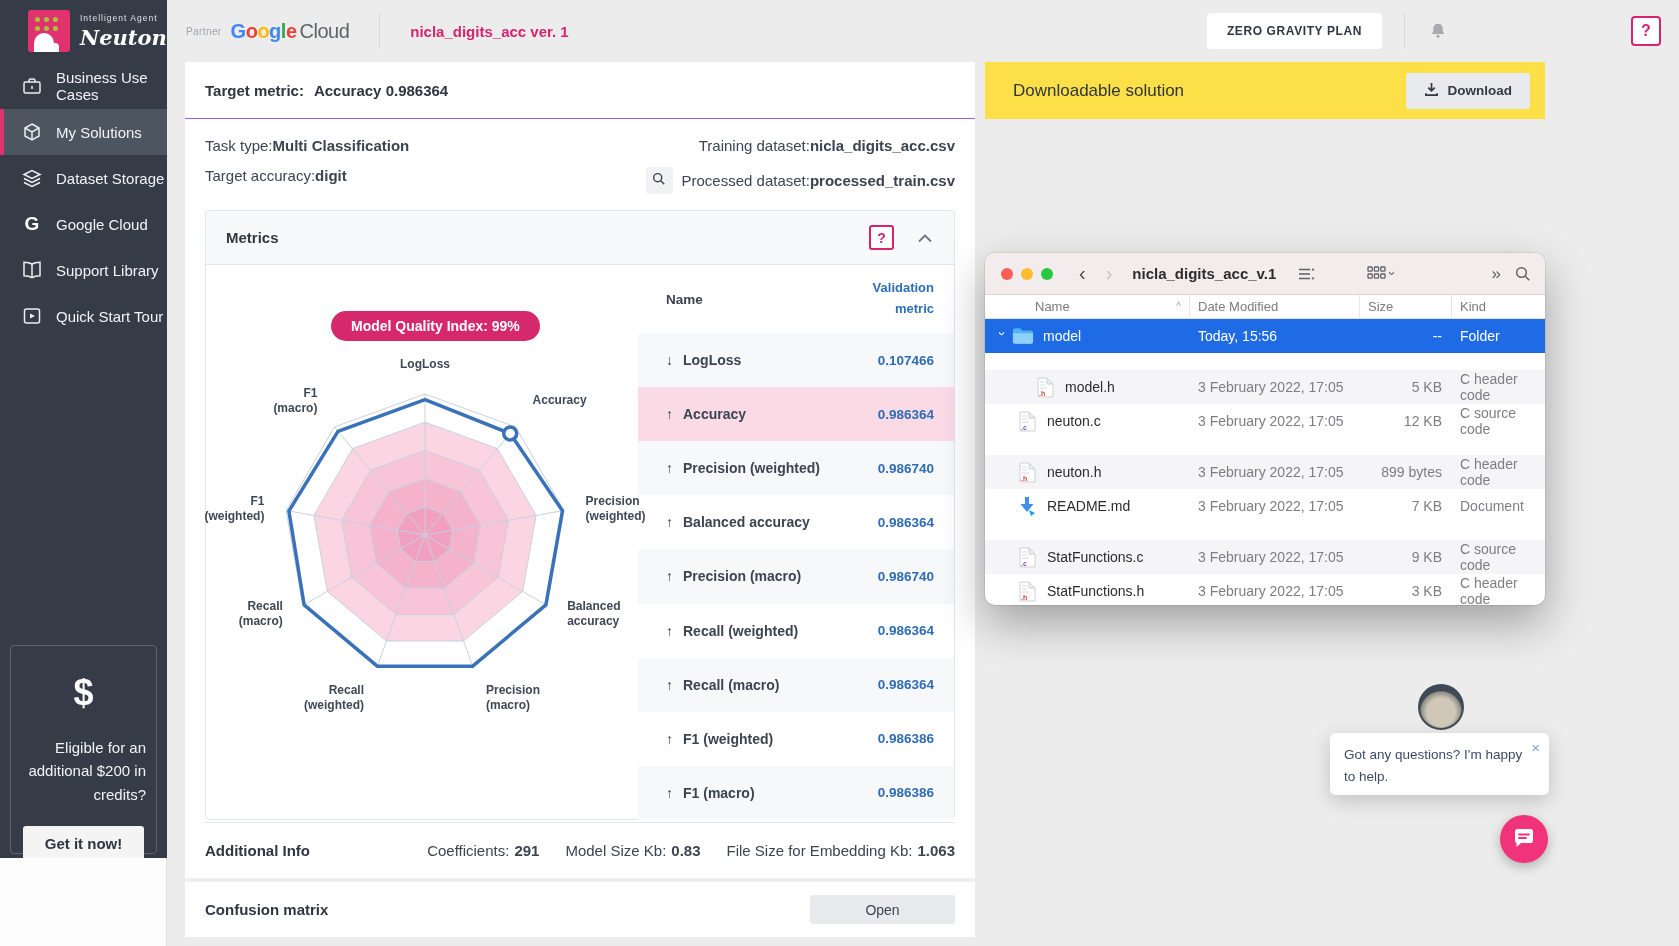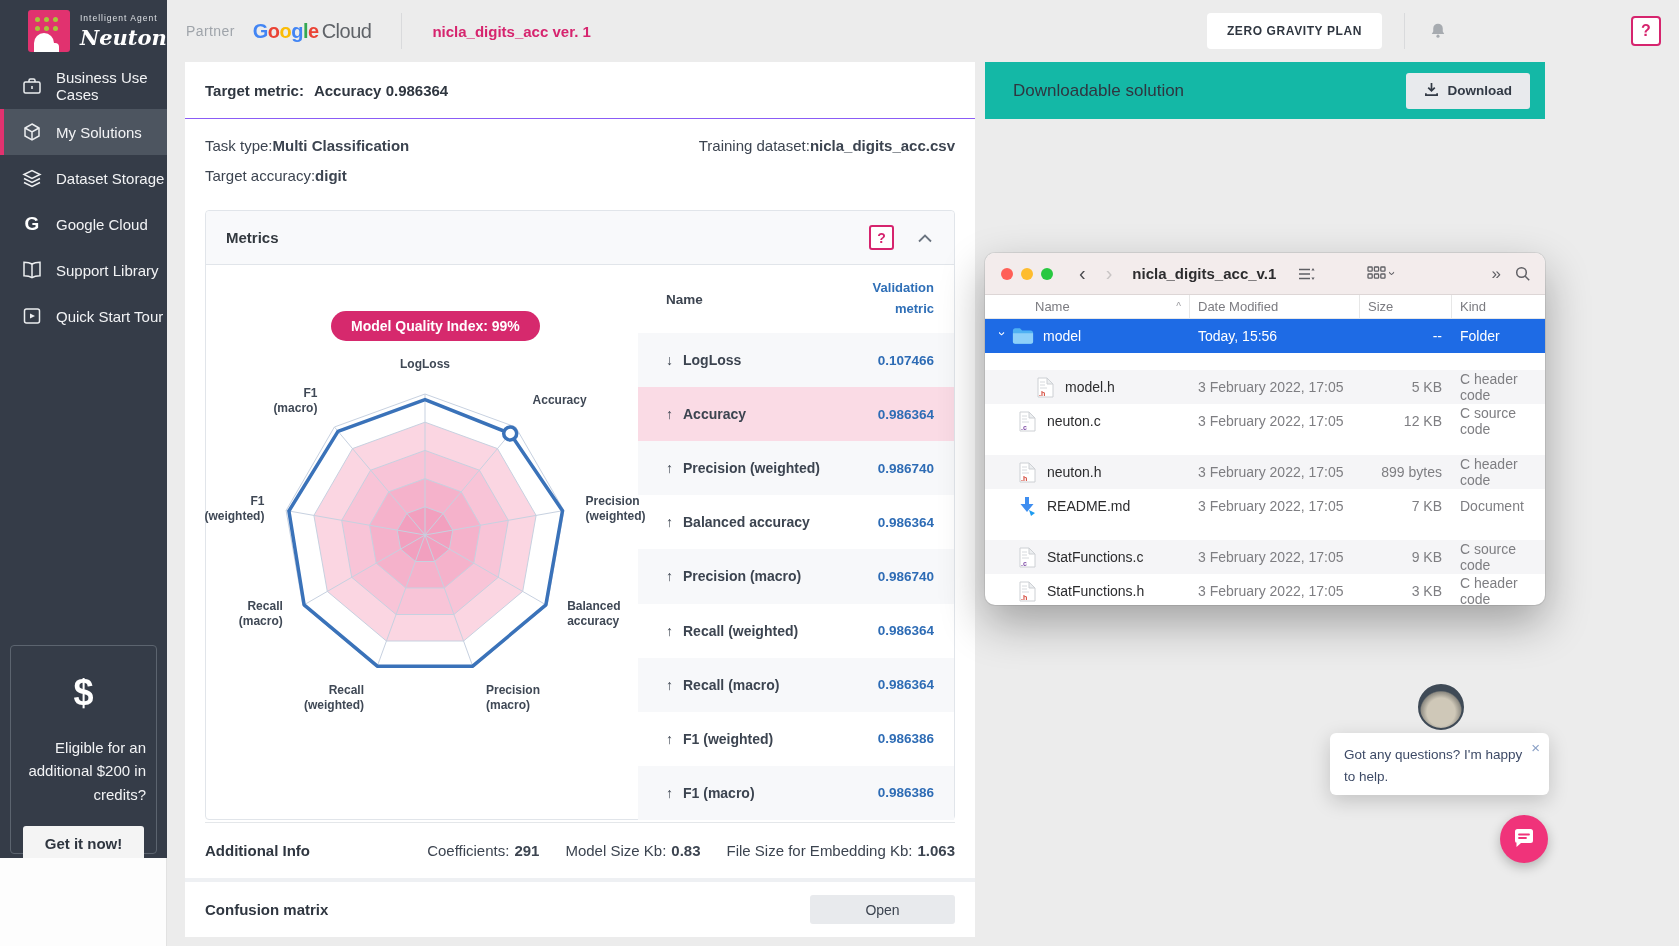--- a/index.html
+++ b/index.html
@@ -28,21 +28,21 @@
   .g-letter-ic { color:#fff; font-size:19px; font-weight:bold; }
   .promo { position:absolute; left:10px; right:10px; top:645px; bottom:4px; border:1px solid #5c646f; border-radius:4px;
     display:flex; flex-direction:column; align-items:center; text-align:center; padding:26px 10px 14px; color:#fff; }
   .promo-dollar { font-size:36px; font-weight:bold; color:#fff; }
   .promo-text { margin-top:22px; font-size:15px; line-height:1.55; color:#f2f3f5;text-align:right; }
   .promo-cta { margin-top:20px; background:#f4f4f4; color:#2f3640; font-weight:bold; font-size:15px; border:none; border-radius:3px; padding:9px 22px; cursor:pointer; }
   .promo-link { margin-top:16px; color:#e7e9ec; font-size:14px; cursor:pointer; }
 
   
   .topbar { position:absolute; left:167px; top:0; right:0; height:62px; display:flex; align-items:center; padding:0 18px 0 19px; }
-  .partner-label { font-size:14px; color:#9fa4aa; letter-spacing:.4px; margin-right:18px; }
+  .partner-label { font-size:10px; color:#9fa4aa; letter-spacing:.4px; margin-right:9px; }
   .google-logo { font-size:20px; font-weight:bold; letter-spacing:-0.5px; }
   .gl-0,.gl-3 { color:#4285F4; } .gl-1,.gl-5 { color:#EA4335; } .gl-2 { color:#FBBC05; } .gl-4 { color:#34A853; }
   .cloud-word { font-size:20px; font-weight:400; color:#5f6368; margin-left:3px; }
   .tb-div { width:1px; height:36px; background:#d9dadc; margin:0 30px; }
   .project-title { color:#d6246e; font-size:15px; font-weight:bold; }
   .tb-right { margin-left:auto; display:flex; align-items:center; }
   .plan-btn { background:#fff; border:none; border-radius:4px; padding:11px 20px; font-size:12px; font-weight:bold; letter-spacing:.6px; color:#2f3640; cursor:pointer; }
   .tb-div2 { width:1px; height:36px; background:#d9dadc; margin:0 22px; }
   .bell { width:22px; height:22px; }
   .help-btn { margin-left:182px; width:30px; height:30px; background:#fff; border:2px solid #d6246e; border-radius:4px; color:#d6246e; font-weight:bold; font-size:16px; cursor:pointer; }
@@ -85,21 +85,21 @@
   .addinfo { position:absolute; left:20px; top:760px; width:750px; height:56px; border-top:1px solid #e4e7ea; display:flex; align-items:center; }
   .ai-title { font-size:15px; font-weight:bold; color:#2f3640; }
   .ai-items { margin-left:auto; display:flex; gap:26px; font-size:15px; color:#3c4450; }
   .ai-item b { margin-left:5px; }
   .gapline { position:absolute; left:0; top:816px; width:790px; height:4px; background:#eef0f3; }
   .confrow { position:absolute; left:20px; top:820px; width:750px; height:55px; display:flex; align-items:center; }
   .conf-title { font-size:15px; font-weight:bold; color:#2f3640; }
   .open-btn { margin-left:auto; width:145px; height:29px; background:#e8eaed; border:none; border-radius:3px; font-size:14px; color:#3c4450; cursor:pointer; }
 
   
-  .dl-card { position:absolute; left:985px; top:62px; width:560px; height:57px; background:#14b8a6; display:flex; align-items:center; padding:0 15px 0 28px; }
+  .dl-card { position:absolute; left:985px; top:62px; width:560px; height:57px; background:#fde047; display:flex; align-items:center; padding:0 15px 0 28px; }
   .dl-title { font-size:17px; color:#2f3640; }
   .dl-btn { margin-left:auto; background:#e8eaed; border:none; border-radius:3px; padding:9px 18px; font-size:13.5px; font-weight:bold; color:#323a45; cursor:pointer; display:flex; align-items:center; gap:9px; }
 
   
   .finder { position:absolute; left:985px; top:253px; width:560px; height:352px; background:#fff; border-radius:10px; box-shadow:0 18px 45px rgba(0,0,0,.32), 0 0 0 1px rgba(0,0,0,.08); overflow:hidden; }
   .f-titlebar { height:42px; background:#f3ecec; border-bottom:1px solid #ddd6d6; display:flex; align-items:center; padding:0 14px 0 16px; }
   .tl { width:12px; height:12px; border-radius:50%; margin-right:8px; cursor:pointer; }
   .tl-red{background:#ff5f57;} .tl-yellow{background:#febc2e;} .tl-green{background:#28c840;}
   .f-nav { margin-left:18px; display:flex; gap:20px; font-size:20px; }
   .f-back { color:#4a4a4e; cursor:pointer; } .f-fwd { color:#c8c4c4; cursor:pointer; }
@@ -239,20 +239,30 @@
       <div class="task-line">
           <span>Target accuracy:</span>
           <b>digit</b>
         </div>
     </div>
     <div class="t-right">
       <div class="task-line">
           <span>Training dataset:</span>
           <b>nicla_digits_acc.csv</b>
         </div>
+      <div class="task-line">
+        <button class="search-btn">
+          <span><svg width="14" height="14" viewBox="0 0 16 16">
+                <circle cx="6.5" cy="6.5" r="4.6" fill="none" stroke="#3c4450" stroke-width="1.6"></circle>
+                <path d="M10 10l4 4" stroke="#3c4450" stroke-width="1.6"></path>
+              </svg></span>
+        </button>
+        <span>Processed dataset:</span>
+          <b>processed_train.csv</b>
+      </div>
     </div>
   </div>
 
   <div class="metrics-panel">
     <div class="mp-head">
       <span class="mp-title">Metrics</span>
       <span class="mp-tools">
         <button class="mp-help">?</button>
         <button class="mp-collapse">
           <svg width="14" height="9" viewBox="0 0 14 9">

